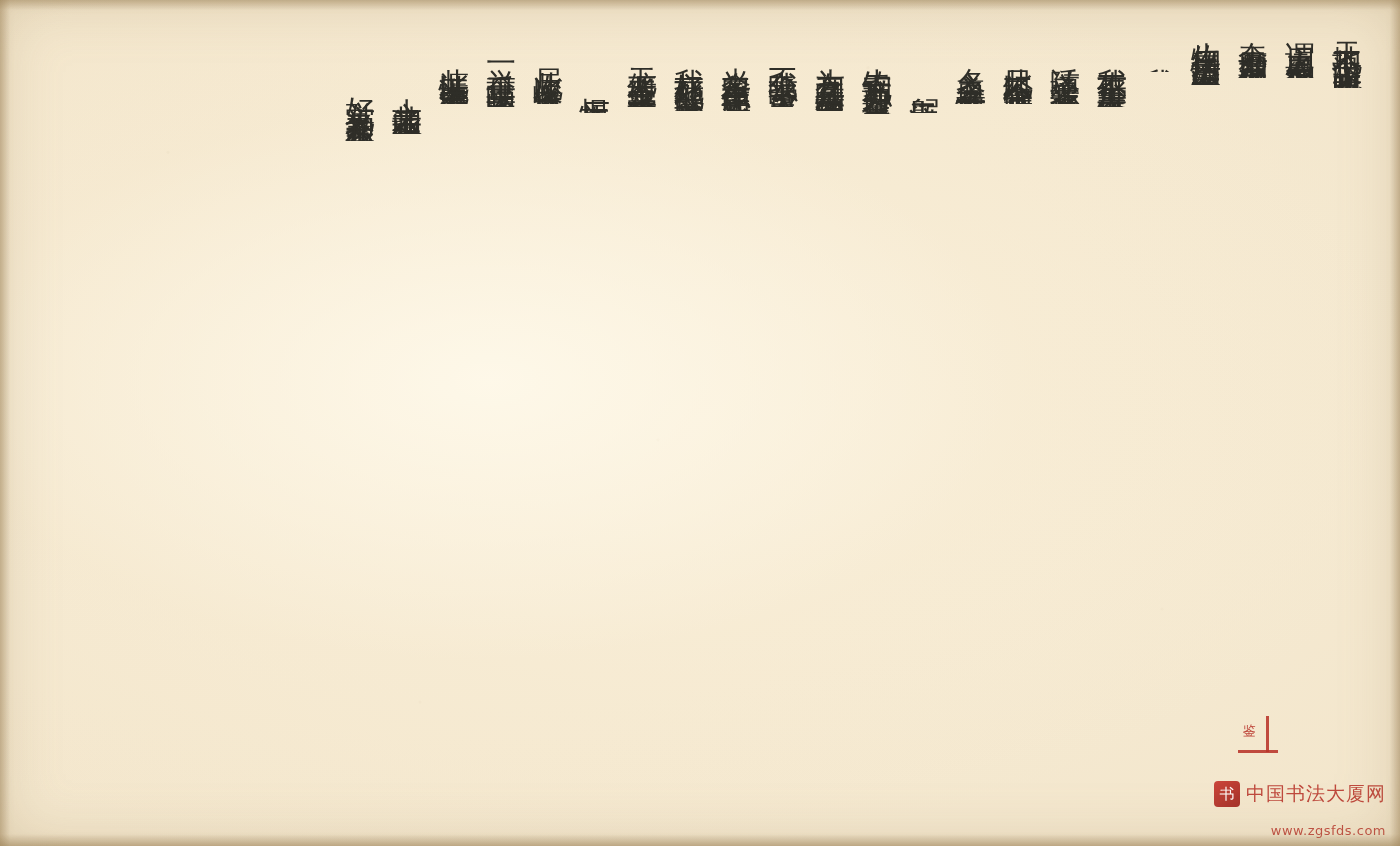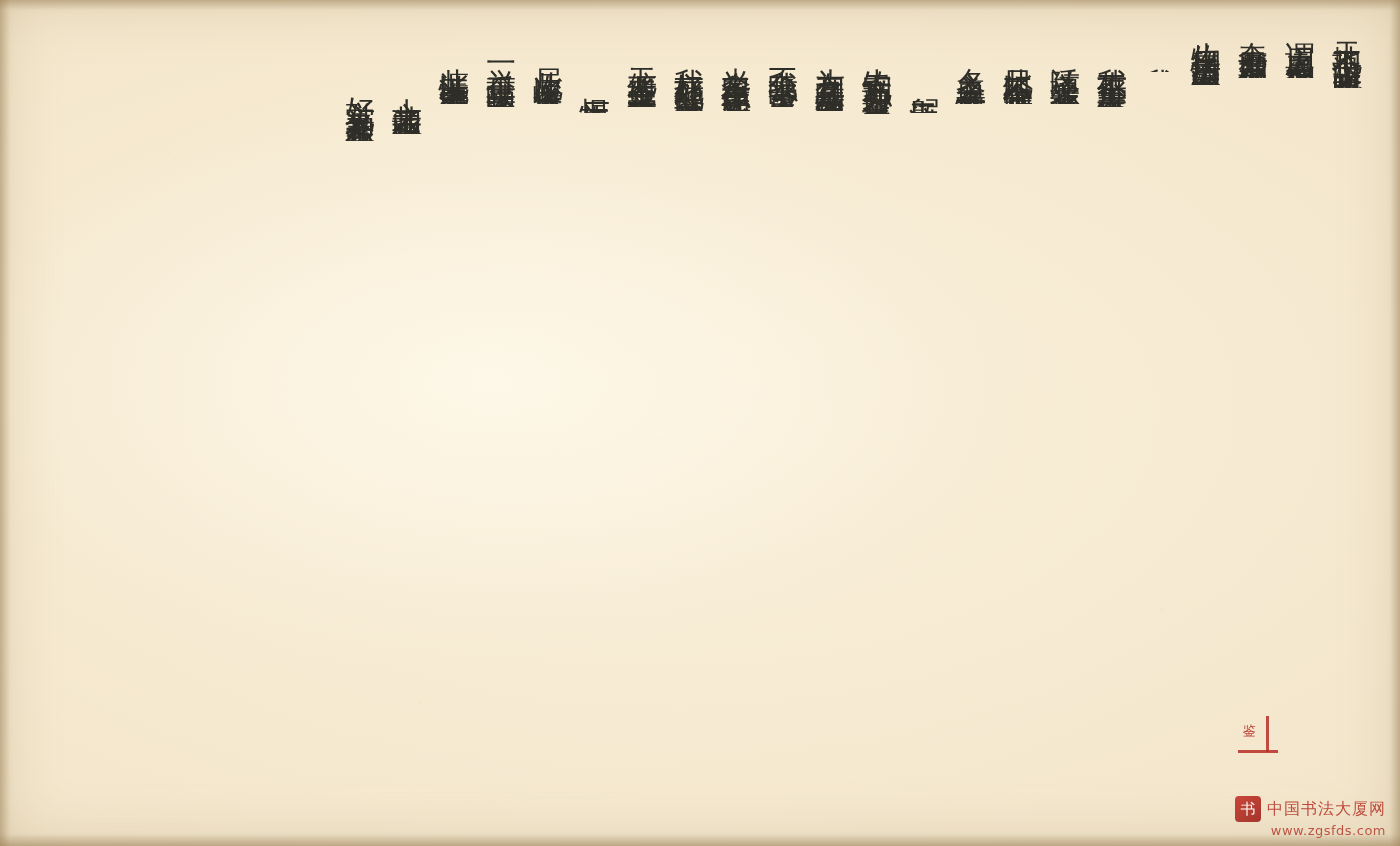--- a/index.html
+++ b/index.html
@@ -150,32 +150,32 @@
     background: linear-gradient(145deg, #c9392f, #9e231c);
     color: #fff;
     font-family: "DejaVu Serif", serif;
     font-size: 15px;
     line-height: 26px;
     text-align: center;
     opacity: .92;
   }
   #watermark .wm-title {
     font-family: Liberation Mono, monospace;
-    font-size: 16px;
+    font-size: 19px;
     color: #b8342a;
     opacity: .88;
     letter-spacing: 1px;
   }
   #watermark .wm-url {
     font-family: "DejaVu Sans", sans-serif;
     font-size: 13px;
     color: #b8342a;
     opacity: .85;
     letter-spacing: .5px;
-    margin-top: 1px;
+    margin-top: 16px;
   }
 </style>
 </head>
 <body>
 
 <div id="page">
 
   <div id="paper"></div>
   <div id="speckle"></div>
 

